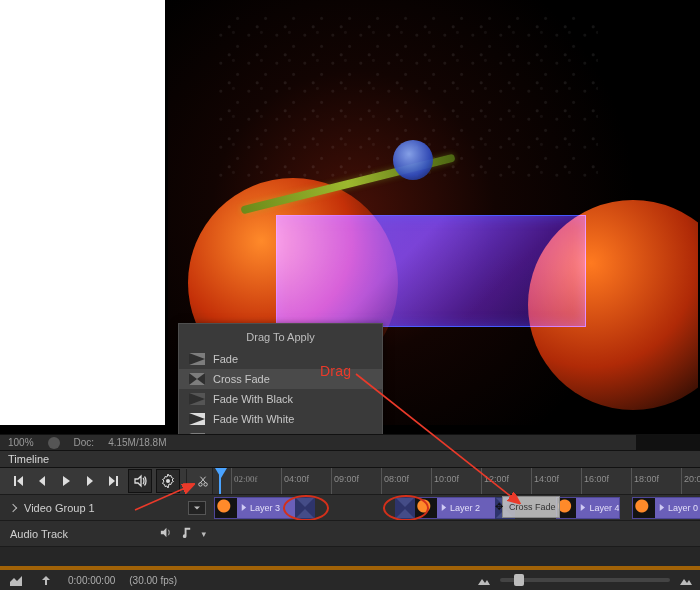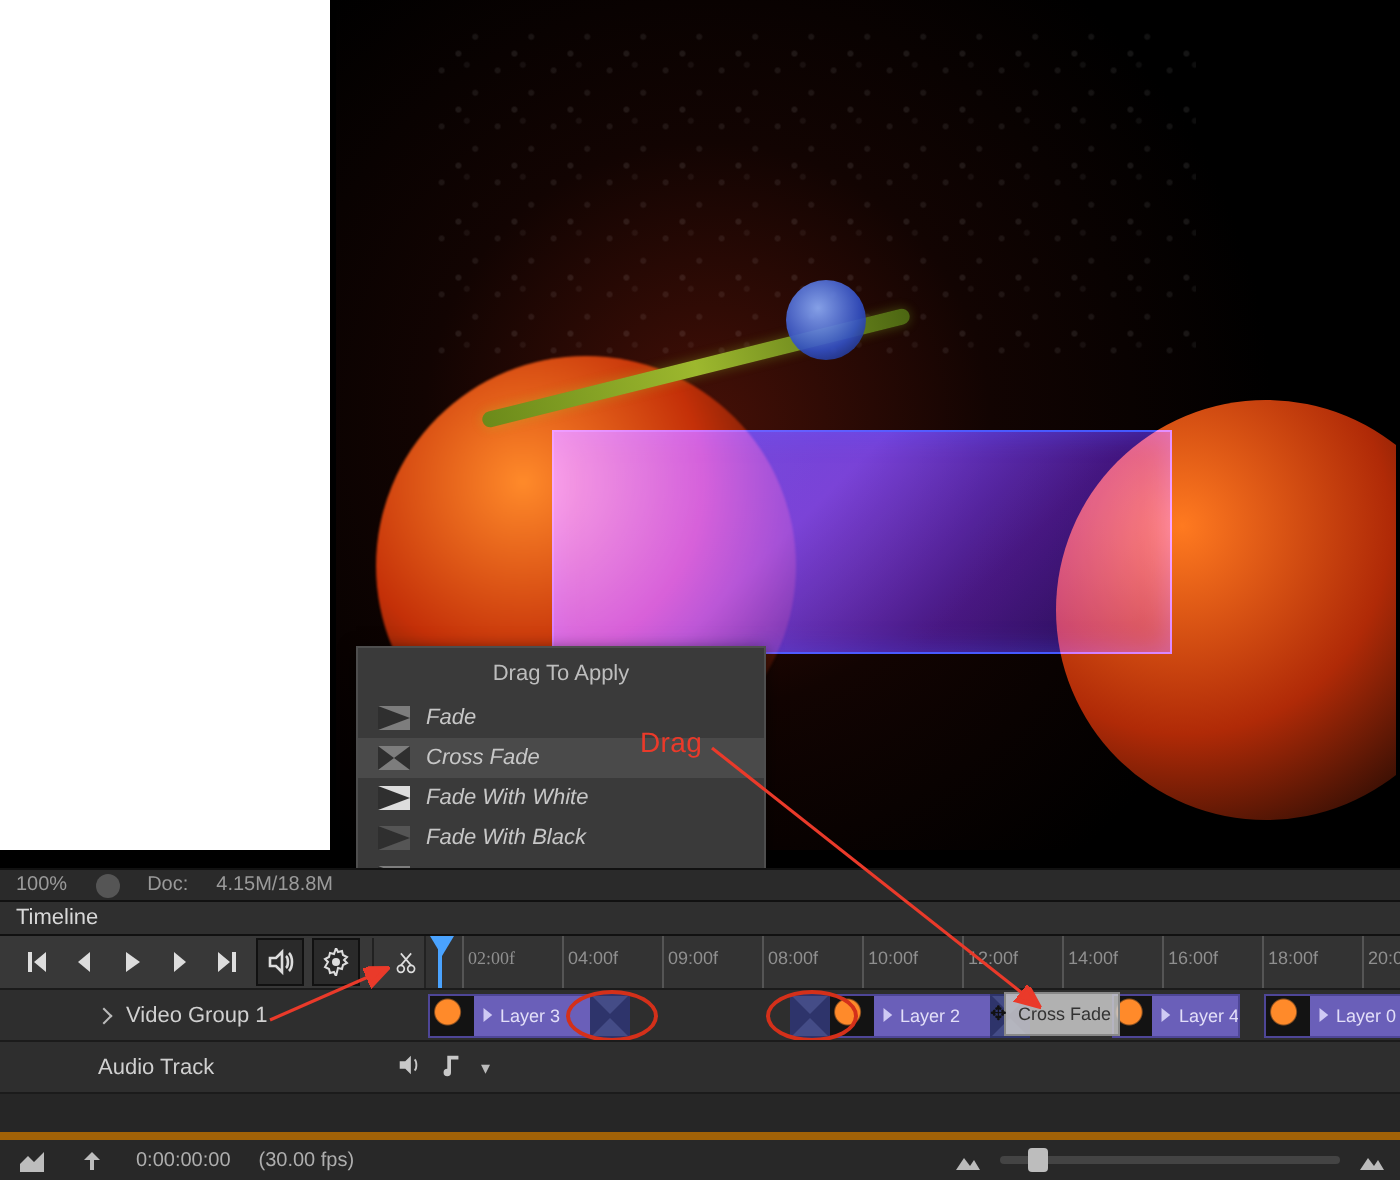--- a/index.html
+++ b/index.html
@@ -30,38 +30,38 @@
             background:linear-gradient(135deg,#2b3fe0,#5f3bd6 40%,#3c1480 70%,#1a0a4a);
             border:1px solid #3d57ff; box-shadow:0 0 14px rgba(60,80,255,.45) inset;
             mix-blend-mode: screen;}
   .droplet{ position:absolute; left:225px; top:140px; width:40px; height:40px; border-radius:50%;
             background:radial-gradient(circle at 40% 35%, #8fb0ff, #3250c8 60%, #13205a); opacity:.9;}
 
   
   .popup { position:absolute; left:178px; top:323px; width:205px; background:#3a3a3a;
            border:1px solid #4e4e4e; font-size:11px; color:#c7c7c7; box-shadow:0 2px 8px rgba(0,0,0,.6);}
   .popup-title { text-align:center; padding:7px 0 6px; color:#bdbdbd; }
-  .popup-row { display:flex; align-items:center; gap:8px; padding:4px 10px; cursor:pointer;font-style:italic; }
+  .popup-row { display:flex; align-items:center; gap:8px; padding:4px 10px; cursor:pointer; }
   .popup-row.selected { background:#4a4a4a; }
   .tr-icon { width:16px; height:12px; background:#7d7d7d; display:inline-block; position:relative;}
   .tr-icon::before, .tr-icon::after { content:""; position:absolute; top:0; width:0; height:0;
      border-top:6px solid transparent; border-bottom:6px solid transparent;}
   .tr-icon.fade::before { left:0; border-left:16px solid #2f2f2f;} 
   .tr-icon.cross::before{ left:0; border-left:8px solid #2f2f2f;}
   .tr-icon.cross::after { right:0; border-right:8px solid #2f2f2f;}
   .tr-icon.black { background:#555;}
   .tr-icon.white { background:#ddd;}
   .dur-row { display:flex; align-items:center; gap:10px; padding:6px 10px 10px;}
   .dur-sel { display:flex; align-items:center; background:#2b2b2b; border:1px solid #555; height:20px;}
   .dur-sel .val { padding:0 8px; font-size:11px; color:#ddd; min-width:28px;}
   .dur-sel .caret { width:16px; height:100%; border-left:1px solid #555; display:flex; align-items:center; justify-content:center;}
   .dur-sel .caret svg{ width:8px; height:8px; fill:#bbb;}
 
   
-  .status { position:absolute; left:0; top:434px; width:700px; height:16px; background:#2a2a2a;
+  .status { position:absolute; left:0; top:434px; width:636px; height:16px; background:#2a2a2a;
             display:flex; align-items:center; gap:14px; padding:0 8px; font-size:10px; color:#9a9a9a;
             border-top:1px solid #111;}
   .status .dot{ width:12px; height:12px; border-radius:50%; background:#555; display:inline-block;}
 
   
   .tl-head { position:absolute; left:0; top:450px; width:700px; height:18px; background:#2f2f2f;
              display:flex; align-items:center; font-size:11px; color:#d8d8d8; padding:0 8px;
              border-top:1px solid #111; border-bottom:1px solid #111;}
 
   
@@ -81,21 +81,21 @@
   .tlabel { position:absolute; top:6px; font-size:9px; color:#8f8f8f; transform:translateX(3px); white-space:nowrap;}
   .playhead { position:absolute; top:0; left:2px; width:0; height:0;
               border-left:6px solid transparent; border-right:6px solid transparent; border-top:10px solid #4aa3ff;}
   .playhead-line{ position:absolute; top:0; left:6px; width:2px; height:108px; background:#4aa3ff;}
 
   
   .track { position:absolute; left:0; width:700px; height:26px; background:#2e2e2e;
            border-top:1px solid #1b1b1b;}
   .track-label { position:absolute; left:0; top:0; width:212px; height:100%;
                  display:flex; align-items:center; justify-content:space-between;
-                 padding:0 6px 0 10px; font-size:11px; color:#d0d0d0;margin-left:39px;}
+                 padding:0 6px 0 10px; font-size:11px; color:#d0d0d0;}
   .track-label .left{ display:flex; align-items:center; gap:8px;}
   .track-label .right{ display:flex; align-items:center; gap:6px;}
   .film-btn{ width:18px; height:14px; background:#222; border:1px solid #555; display:inline-flex; align-items:center; justify-content:center;}
   .film-btn svg{ width:6px; height:6px; fill:#bbb;}
   .chev { width:6px; height:6px; border-right:1.5px solid #bbb; border-bottom:1.5px solid #bbb; transform:rotate(-45deg);}
   .clip-area{ position:absolute; left:212px; top:0; right:0; height:100%; overflow:hidden;}
 
   .clip { position:absolute; top:2px; height:22px; background:#6a5fb9; display:flex; align-items:center;
           font-size:9px; color:#e2def8; border:1px solid #4e4697; cursor:pointer;}
   .clip .thumb{ width:22px; height:100%; background:
@@ -161,26 +161,26 @@
 
   <div class="popup-row">
     <span class="tr-icon fade"></span>
     <span>Fade</span>
   </div>
   <div class="popup-row selected">
     <span class="tr-icon cross"></span>
     <span>Cross Fade</span>
   </div>
   <div class="popup-row">
+    <span class="tr-icon fade black"></span>
+    <span>Fade With Black</span>
+  </div>
+  <div class="popup-row">
     <span class="tr-icon fade white"></span>
     <span>Fade With White</span>
-  </div>
-  <div class="popup-row">
-    <span class="tr-icon fade black"></span>
-    <span>Fade With Black</span>
   </div>
   <div class="popup-row">
     <span class="tr-icon fade"></span>
     <span>Fade With Color</span>
   </div>
 
   <div style="padding:6px 10px 0;">Duration:</div>
   <div class="dur-row">
     <div class="dur-sel">
       <span class="val">1 s</span>

